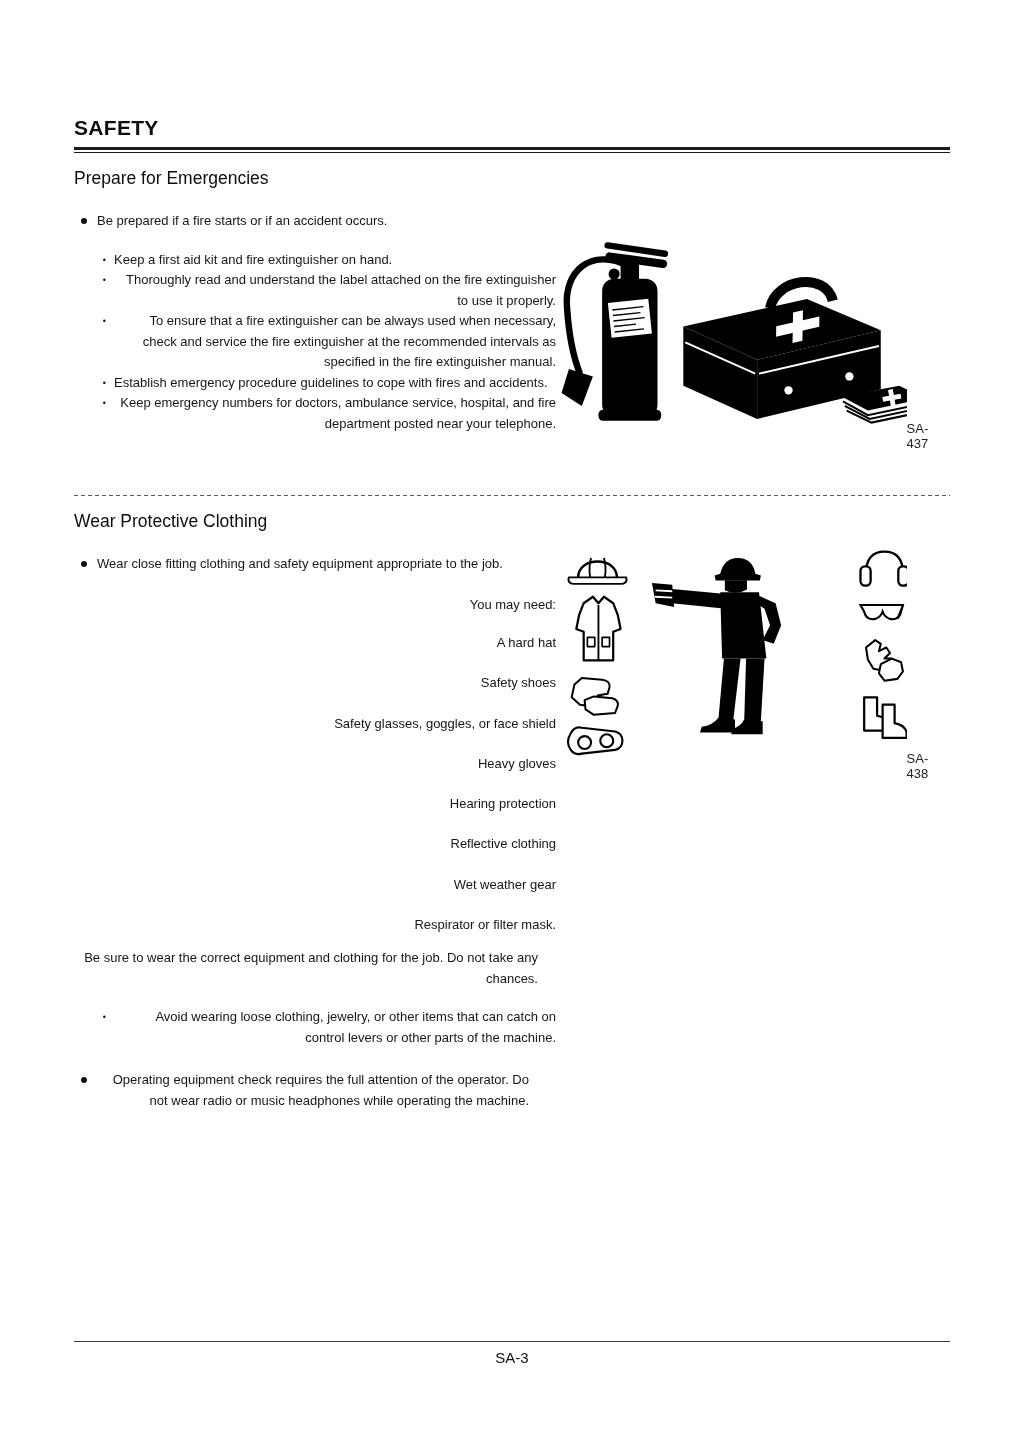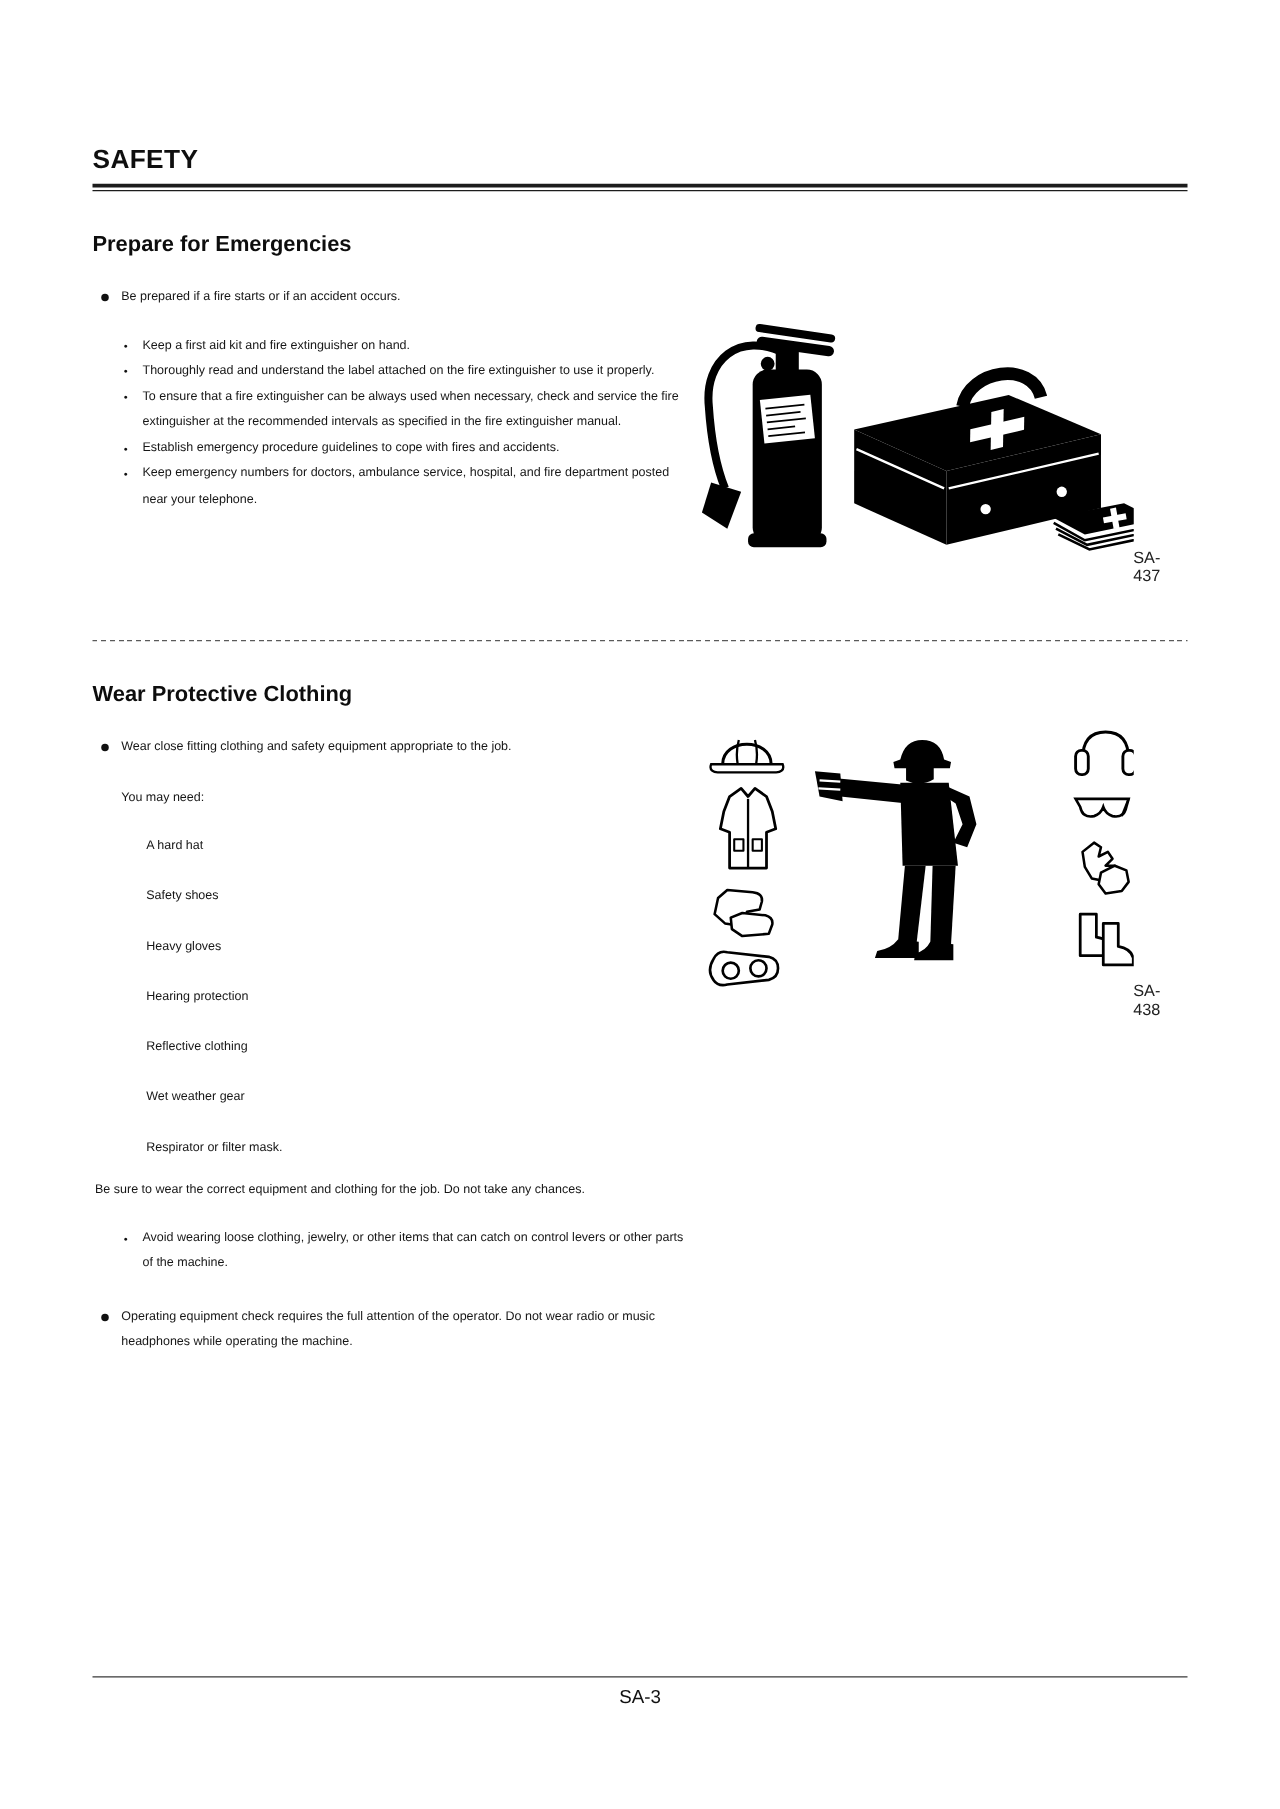--- a/index.html
+++ b/index.html
@@ -14,24 +14,24 @@
 
   h1.page-title {
     margin-top:116px; text-align:left;
     font-size:21px; font-weight:bold; letter-spacing:0.3px; color:#0f0f0f;
   }
   .rule-double {
     margin-top:7px; height:6px;
     border-top:3px solid #1c1c1c; border-bottom:1.5px solid #1c1c1c;
   }
 
-  h2.section-title { margin-top:32px; font-size:17.5px; font-weight:bold; color:#0d0d0d; }
+  h2.section-title { margin-top:15px; font-size:17.5px; font-weight:normal; color:#0d0d0d; }
 
   .row { display:flex; align-items:flex-start; }
-  .text-col { width:482px; flex:none; font-size:10px; line-height:20.5px; }
+  .text-col { width:482px; flex:none; font-size:13px; line-height:20.5px;text-align:right; }
   .fig-col { flex:1; display:flex; flex-direction:column; }
 
   .bullet { display:flex; margin:22px 0 0 7px; }
   .bullet::before {
     content:""; flex:none; width:6px; height:6px; border-radius:50%;
     background:#111; margin:7px 10px 0 0;
   }
   .bullet .bt { max-width:432px; }
 
   ul.sub-list { list-style:none; margin:18px 0 0 25px; }
@@ -157,20 +157,21 @@
       <h2 class="section-title">Wear Protective Clothing</h2>
       <div class="row">
         <div class="text-col">
           <div class="bullet">
             <span class="bt">Wear close fitting clothing and safety equipment appropriate to the job.</span>
           </div>
           <div class="needs-intro">You may need:</div>
           <ul class="needs-list">
             <li>A hard hat</li>
             <li>Safety shoes</li>
+            <li>Safety glasses, goggles, or face shield</li>
             <li>Heavy gloves</li>
             <li>Hearing protection</li>
             <li>Reflective clothing</li>
             <li>Wet weather gear</li>
             <li>Respirator or filter mask.</li>
           </ul>
           <p class="note">Be sure to wear the correct equipment and clothing for the job. Do not take any chances.</p>
           <ul class="sub-list">
             <li>
                 <span>Avoid wearing loose clothing, jewelry, or other items that can catch on control levers or other parts of the machine.</span>

